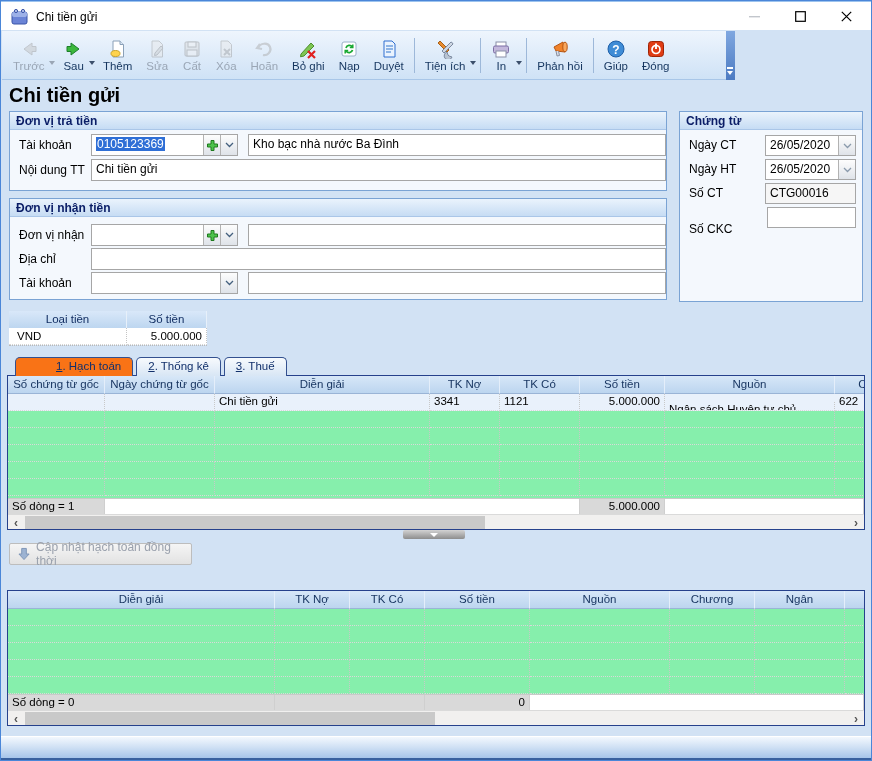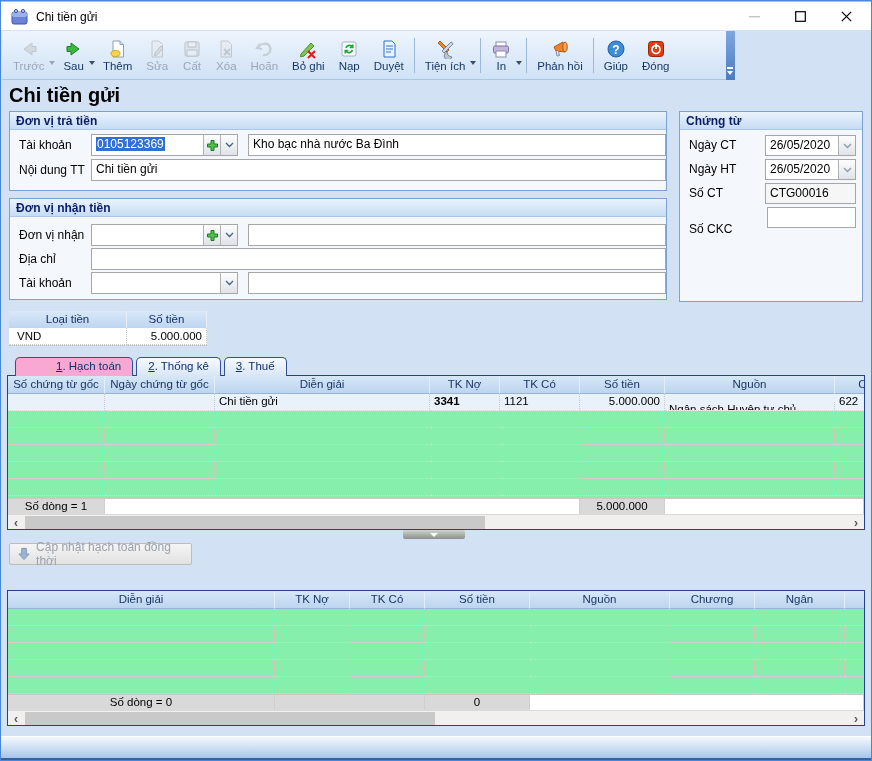--- a/index.html
+++ b/index.html
@@ -55,38 +55,38 @@
     text-align:center; padding-top:2px; border-right:1px solid #e7f0fa; }
   .minirow { display:flex; height:17px; background:#fff; }
   .minirow span { font-size:11.5px; padding:2px 4px; border-right:1px dotted #c4c4c4; border-bottom:1px dotted #d6d6d6; }
 
   
   .tabsrow { position:absolute; display:flex; gap:3px; height:19px; z-index:3; }
   #tabs-main { left:14px; top:356px; }
   #tabs-secondary { left:14px; top:571px; }
   .tab { border:1px solid #33508f; border-bottom:none; border-radius:5px 5px 0 0; padding:2px 11px 0;
     background:linear-gradient(#f7fafd,#d8e6f5); color:#12306b; font-size:11.5px; white-space:nowrap; }
-  .tab.active { background:#f9a8d4;padding-left:40px; }
+  .tab.active { background:#f97316;padding-left:40px; }
   .tnum { text-decoration:underline; }
 
   
   .grid { position:absolute; left:6px; width:858px; border:1px solid #26418c; background:#86efac; overflow:hidden; }
   #grid1 { top:374px; height:155px; }
   #grid2 { top:589px; height:136px; }
   .thead { display:flex; height:18px; overflow:hidden; }
   .hcell { flex:none; background:linear-gradient(#d7e7f8,#bcd5ef); color:#16335f; font-size:11.5px;
     text-align:center; padding-top:2px; border-right:1px solid #e4eefa; border-bottom:1px solid #9ab4d6;
     overflow:hidden; white-space:nowrap; }
   .trow { display:flex; height:17px; overflow:hidden; }
   .trow.sel { background:#e9f1fb; }
   .tcell { flex:none; font-size:11.5px; padding:1px 4px; border-right:1px dotted #c8c8c8;
     border-bottom:1px dotted #d9d9d9; overflow:hidden; white-space:nowrap; }
   .al-r { text-align:right; }
   .tfoot { position:absolute; left:0; right:0; bottom:15px; height:16px; display:flex; background:#fff; border-top:1px solid #c9c9c9; }
-  .fcell { flex:none; font-size:11.5px; padding:1px 4px; border-right:1px solid #cfcfcf; overflow:hidden; white-space:nowrap;text-align:center; }
+  .fcell { flex:none; font-size:11.5px; padding:1px 4px; border-right:1px solid #cfcfcf; overflow:hidden; white-space:nowrap; }
   .fcell.gray { background:#d9d9d9; }
   .hscroll { position:absolute; left:0; right:0; bottom:0; height:15px; background:#f1f0ef; border-top:1px solid #dadada; }
   .sarrow { position:absolute; top:0; width:16px; height:15px; color:#555; font-size:12px; font-weight:bold;
     display:flex; align-items:center; justify-content:center; }
   .sarrow.left { left:0; } .sarrow.right { right:0; }
   .sthumb { position:absolute; top:1px; height:13px; background:#c9c9c9; }
 
   
   #splitter { position:absolute; left:402px; top:529px; width:62px; height:9px;
     background:linear-gradient(#d3d3d3,#8d8d8d); border-radius:2px; }
@@ -416,21 +416,21 @@
         <span class="hcell" style="width: 70px;">TK Nợ</span>
         <span class="hcell" style="width: 80px;">TK Có</span>
         <span class="hcell" style="width: 85px;">Số tiền</span>
         <span class="hcell" style="width: 170px;">Nguồn</span>
         <span class="hcell" style="width: 90px;">Chương</span>
       </div>
       <div class="trow sel">
         <span class="tcell" style="width: 97px;"></span>
         <span class="tcell" style="width: 110px;"></span>
         <span class="tcell" style="width: 215px;">Chi tiền gửi</span>
-        <span class="tcell" style="width: 70px; font-weight: bold;">3341</span>
+        <span class="tcell" style="width: 70px;">3341</span>
         <span class="tcell" style="width: 80px;">1121</span>
         <span class="tcell al-r" style="width: 85px;">5.000.000</span>
         <span class="tcell" style="width: 170px; margin-top: 8px;">Ngân sách Huyện tự chủ</span>
         <span class="tcell" style="width: 90px;">622</span>
       </div>
       <div class="trow">
         <span class="tcell" style="width: 97px;"></span>
         <span class="tcell" style="width: 110px;"></span>
         <span class="tcell" style="width: 215px;"></span>
         <span class="tcell" style="width: 70px;"></span>

